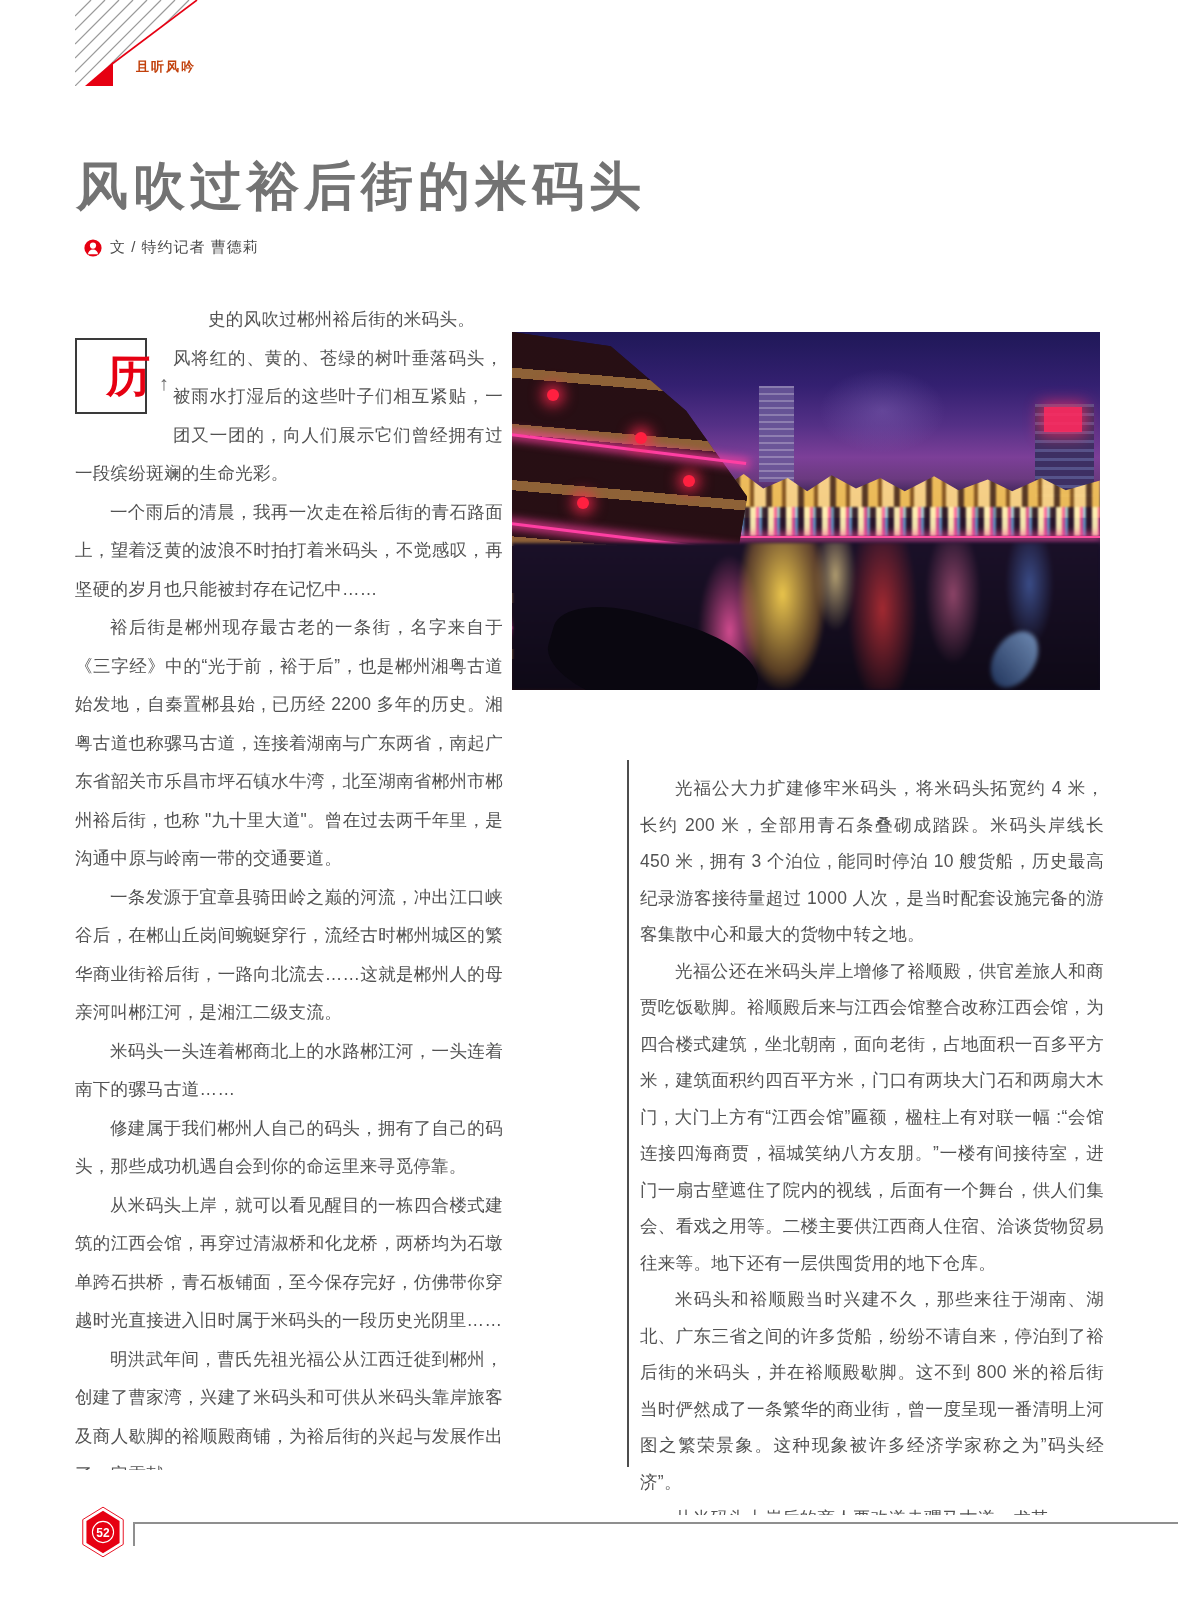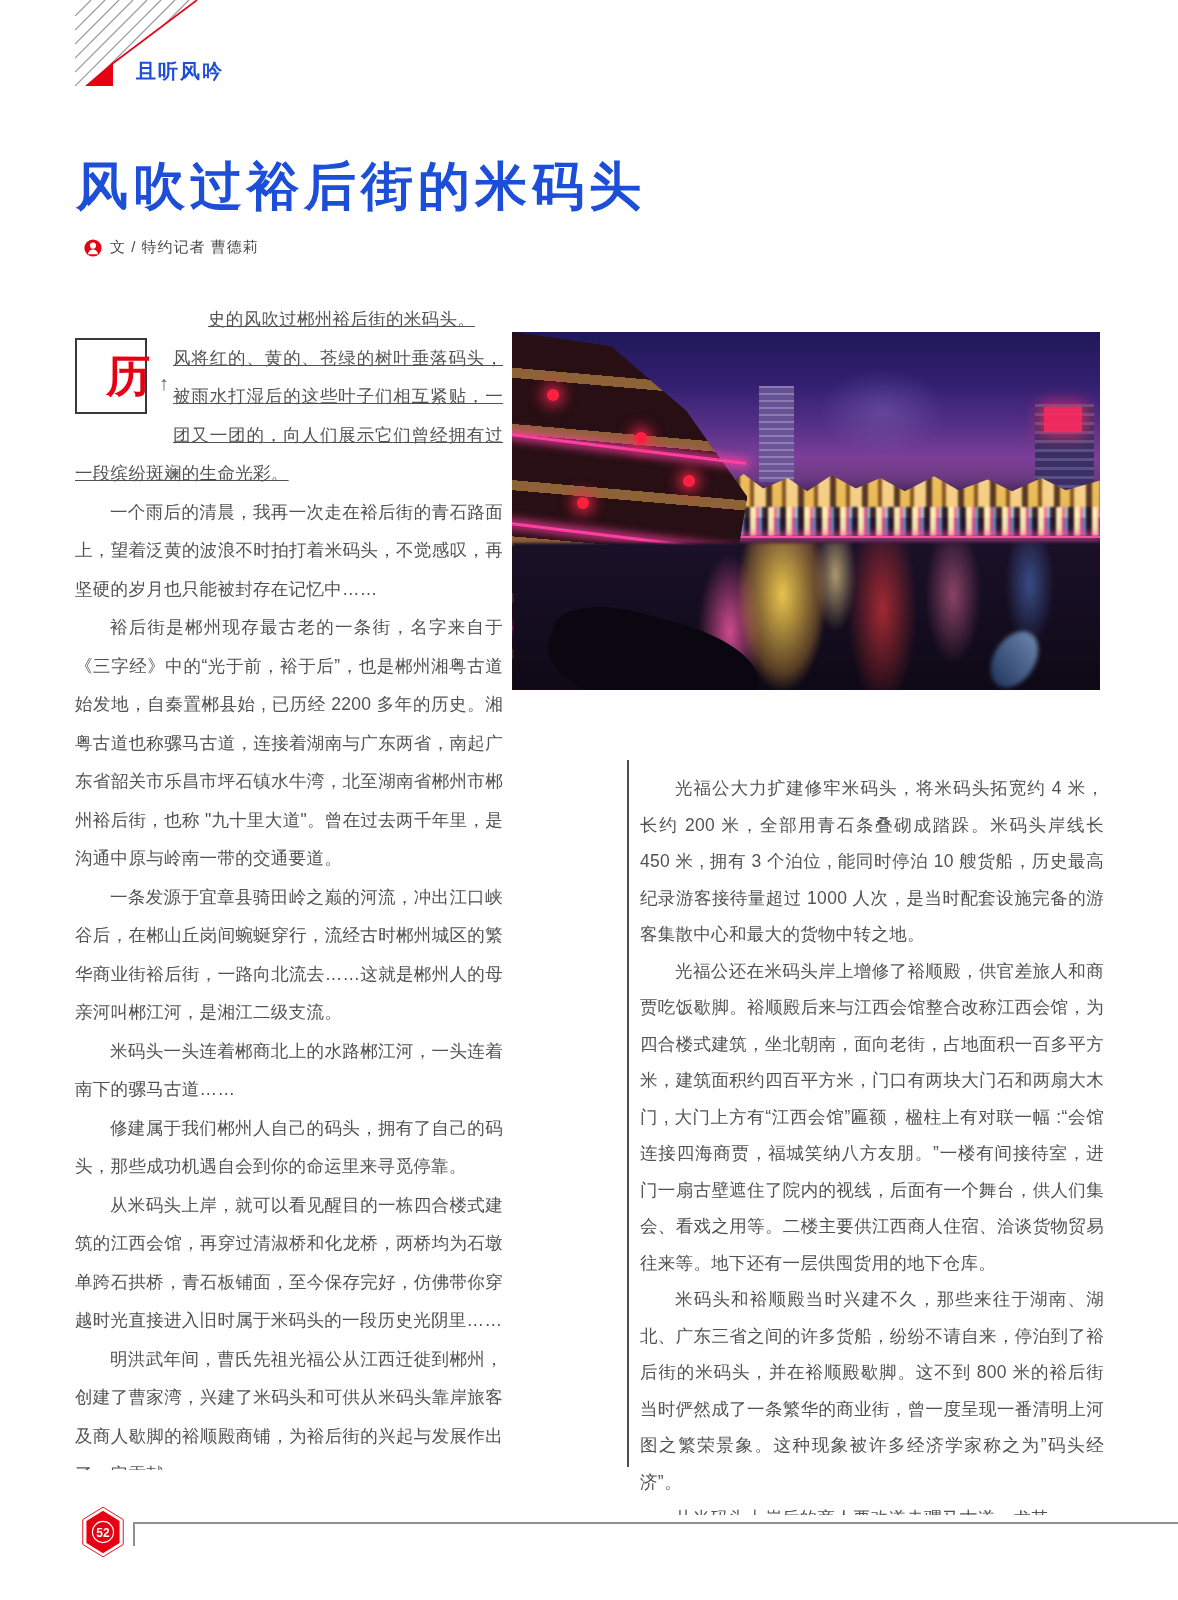--- a/index.html
+++ b/index.html
@@ -1,39 +1,39 @@
 <!DOCTYPE html>
 <html><head>
 <meta charset="utf-8">
 <style>
   * { margin:0; padding:0; box-sizing:border-box; }
   html,body { width:1178px; height:1600px; background:#ffffff; overflow:hidden; }
   body { position:relative; font-family:"Liberation Sans","DejaVu Sans",sans-serif; color:#525252; }
 
   
   .ornament { position:absolute; left:75px; top:0; width:135px; height:88px; }
-  .section-label { position:absolute; left:136px; top:58px; font-size:20px; font-weight:bold;
-                   color:#1d4ed8; letter-spacing:2px; }
+  .section-label { position:absolute; left:136px; top:58px; font-size:13px; font-weight:bold;
+                   color:#c2410c; letter-spacing:2px; }
 
   
   .title { position:absolute; left:76px; top:152px; font-family:"Liberation Serif","DejaVu Serif",serif;
-           font-weight:900; font-size:52px; color:#1d4ed8; letter-spacing:5px; }
+           font-weight:900; font-size:52px; color:#737373; letter-spacing:5px; }
   .byline { position:absolute; left:84px; top:238px; display:flex; align-items:center; gap:8px; }
   .byline-icon { width:18px; height:18px; display:block; }
   .byline-text { font-size:15px; color:#4a4a4a; letter-spacing:1px; }
 
   
   .col { position:absolute; text-align:justify; }
   .col p { margin:0; text-indent:2em; font-size:17.5px; line-height:38.5px;
            color:#525252; letter-spacing:0.3px; }
   .col-left  { left:75px;  top:300px; width:428px; height:1170px; overflow:hidden; }
   .col-right { left:640px; top:738px; width:464px; height:745px; overflow:hidden;margin-top:32px; }
   .col-right p { line-height:36.5px; }
   .p-first { text-indent:0; }
-  .p-first .p-text { white-space:pre-line;text-decoration:underline; }
+  .p-first .p-text { white-space:pre-line; }
 
   
   .dropfloat { float:left; width:98px; height:154px; position:relative; }
   .dropbox { position:absolute; left:0; top:38px; width:72px; height:76px;
              border:2px solid #3a3a3a; display:flex; align-items:center; justify-content:center; }
   .dropchar { font-size:44px; font-weight:bold; color:#e60012; line-height:1; }
   .droparrow { position:absolute; right:4px; top:64px; font-size:20px; color:#6a6a6a; }
 
   
   .divider-v { position:absolute; left:627px; top:760px; width:2px; height:707px; background:#4d4d4d; }

